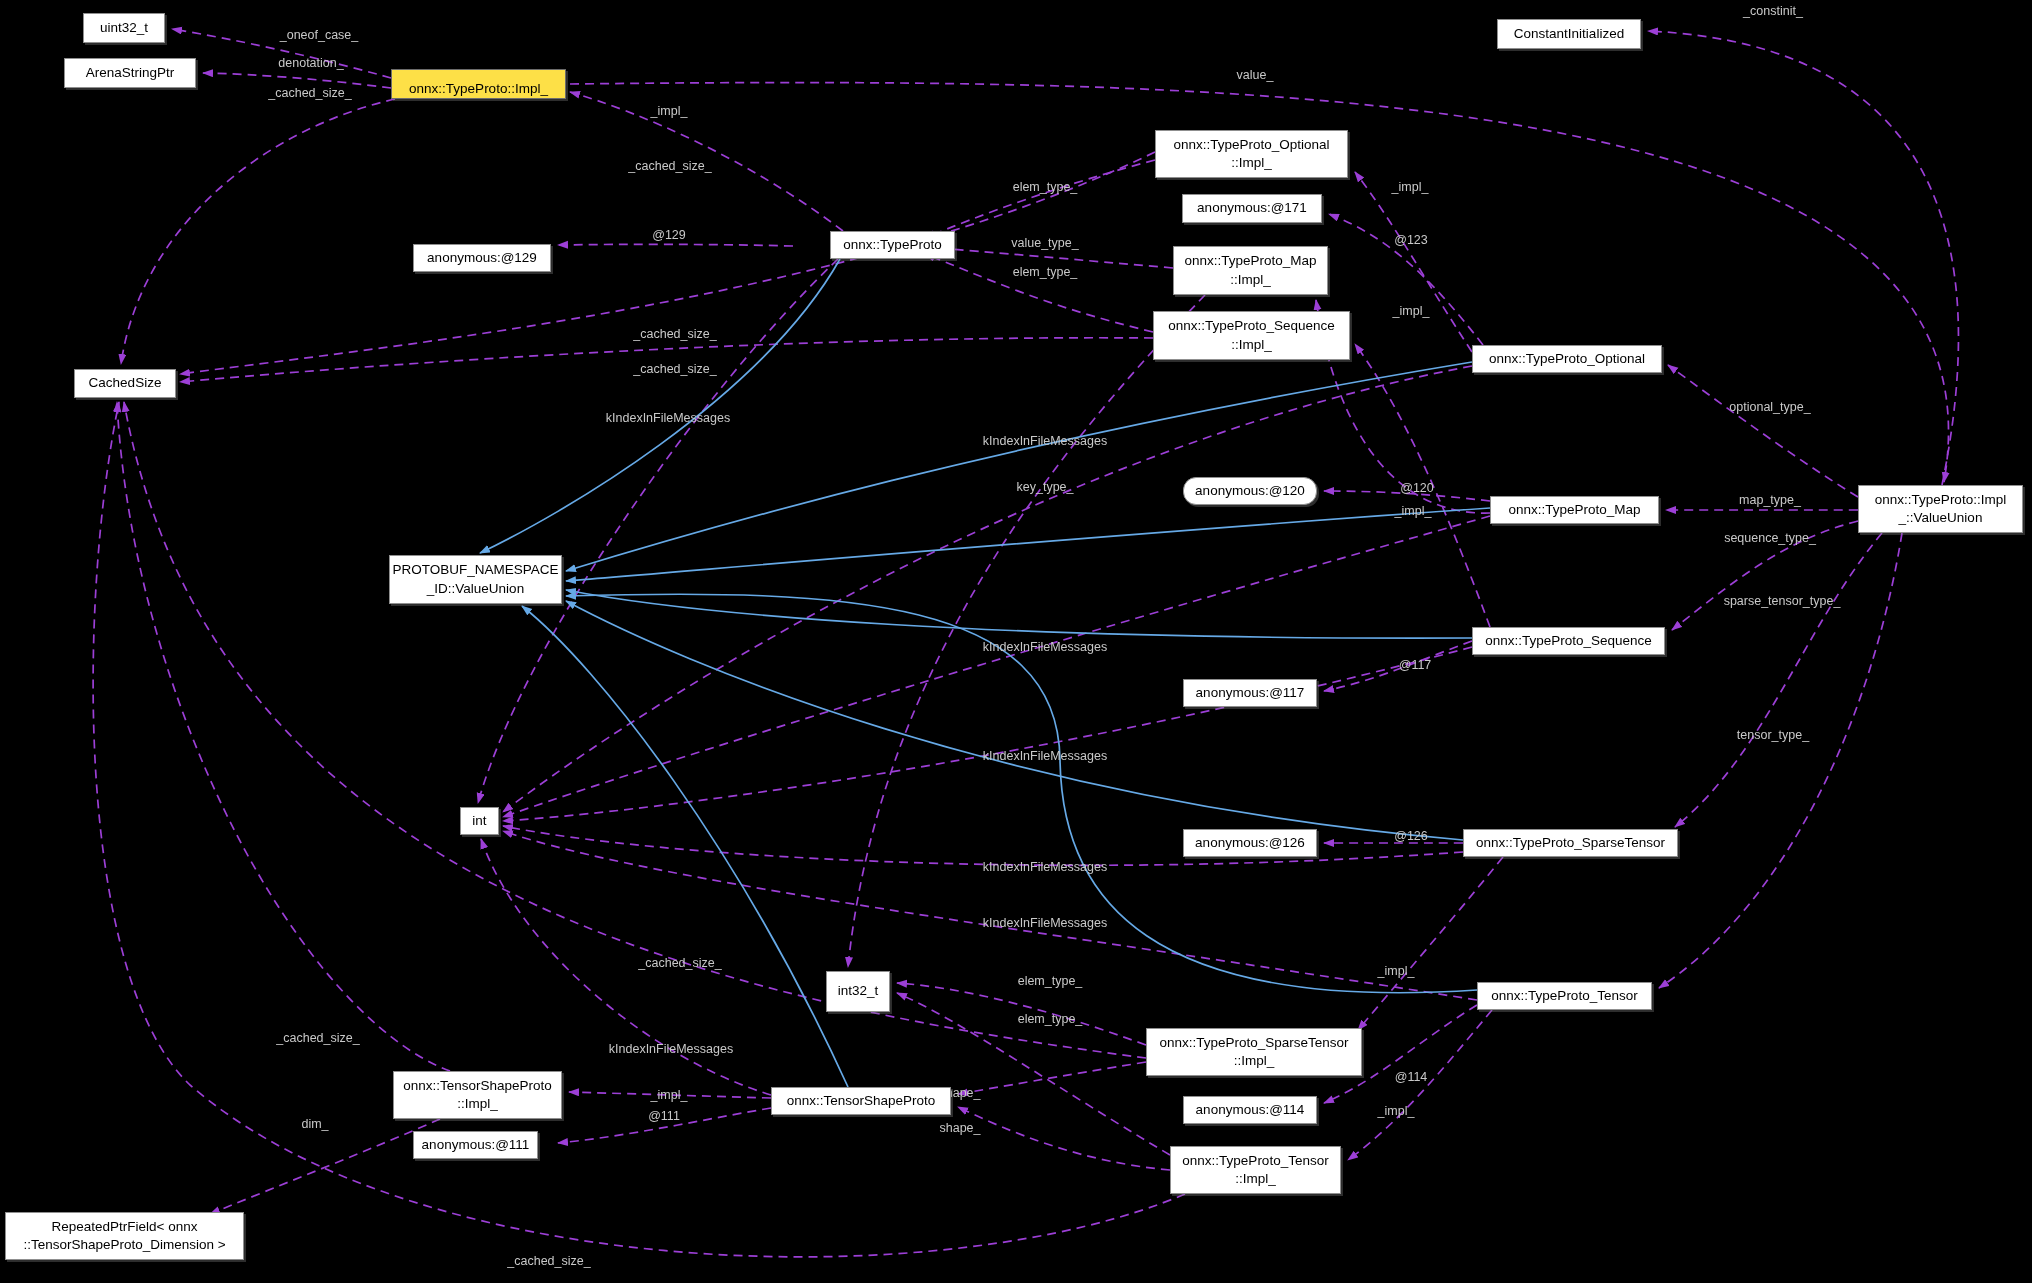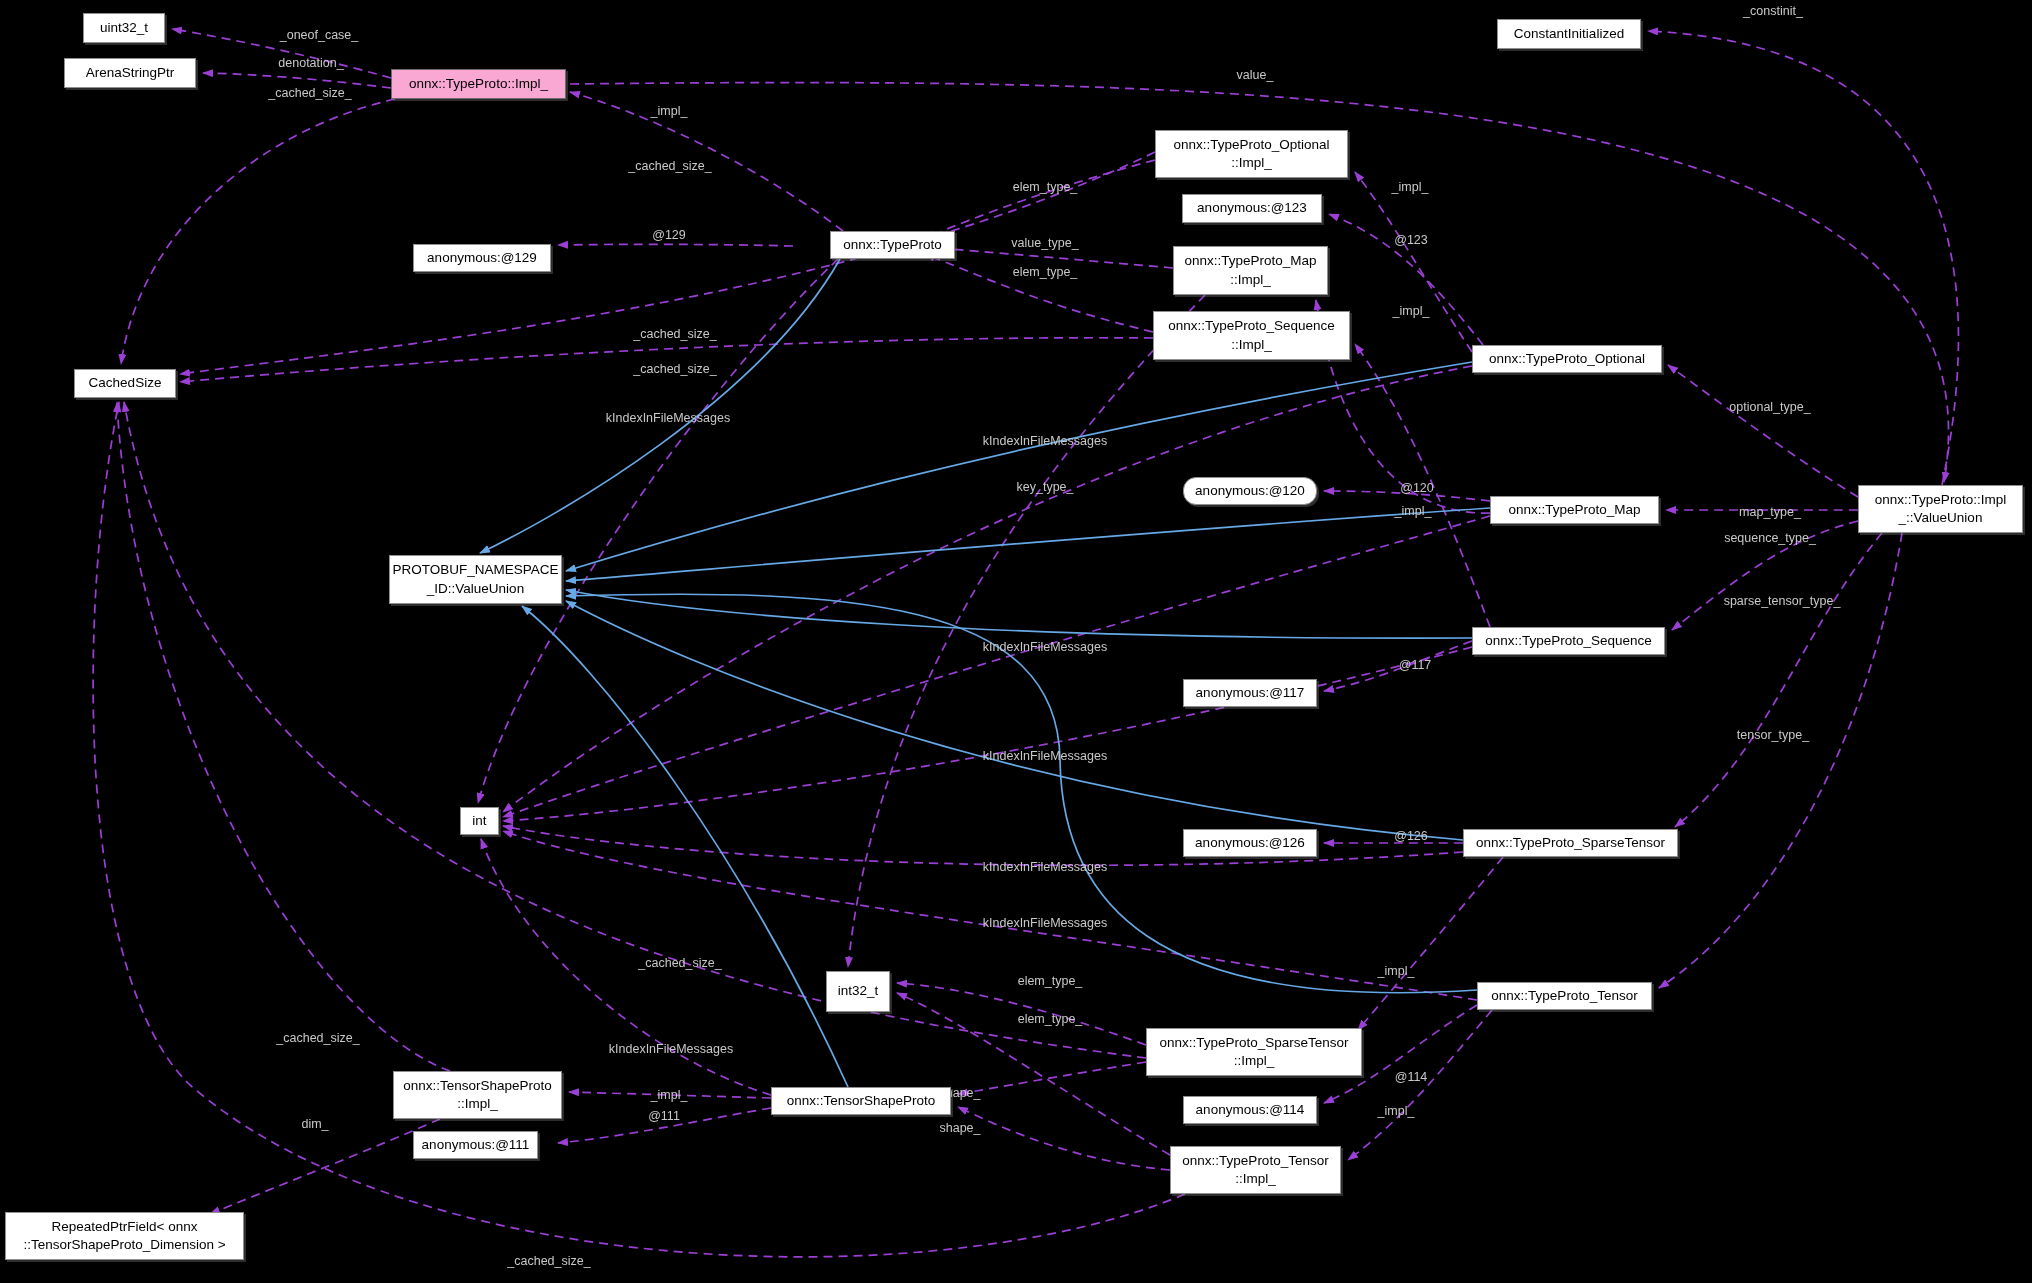--- a/index.html
+++ b/index.html
@@ -6,21 +6,21 @@
   #canvas{position:relative;width:2032px;height:1283px;background:#000;overflow:hidden;
           font-family:"Liberation Sans",sans-serif;}
   #edges{position:absolute;left:0;top:0;width:2032px;height:1283px;}
   path.edge{fill:none;stroke-width:1.7;}
   path.dashed{stroke:#9c3fd6;stroke-dasharray:9 6;}
   path.solid{stroke:#66a9e6;}
   .node{position:absolute;display:flex;align-items:center;justify-content:center;
         background:#ffffff;border:1.4px solid #8f8f8f;color:#000;
         font-size:13.5px;line-height:1.35;text-align:center;white-space:pre-line;
         box-shadow:2px 2px 0 rgba(130,130,130,.35);box-sizing:border-box;cursor:pointer;}
-  .node.highlight{background:#f9a8d4;border-color:#6c6c6c;}
+  .node.highlight{background:#fde047;border-color:#6c6c6c;align-items:flex-end;}
   .elabel{position:absolute;transform:translate(-50%,-55%);color:#c9c9c9;
           font-size:12.5px;white-space:nowrap;pointer-events:none;}
 </style>
 </head>
 <body>
 
 <div id="canvas">
   <svg id="edges" xmlns="http://www.w3.org/2000/svg">
     <defs>
       <marker id="ap" markerWidth="12" markerHeight="10" refX="10" refY="4" orient="auto" markerUnits="userSpaceOnUse">
@@ -101,21 +101,21 @@
       <div class="elabel" style="left: 1411px; top: 312px;">_impl_</div>
       <div class="elabel" style="left: 669px; top: 236px;">@129</div>
       <div class="elabel" style="left: 675px; top: 335px;">_cached_size_</div>
       <div class="elabel" style="left: 675px; top: 370px;">_cached_size_</div>
       <div class="elabel" style="left: 668px; top: 419px;">kIndexInFileMessages</div>
       <div class="elabel" style="left: 1045px; top: 442px;">kIndexInFileMessages</div>
       <div class="elabel" style="left: 1045px; top: 488px;">key_type_</div>
       <div class="elabel" style="left: 1417px; top: 489px;">@120</div>
       <div class="elabel" style="left: 1413px; top: 512px;">_impl_</div>
       <div class="elabel" style="left: 1770px; top: 408px;">optional_type_</div>
-      <div class="elabel" style="left: 1770px; top: 513px; text-align: center;">map_type_</div>
+      <div class="elabel" style="left: 1770px; top: 501px; text-align: center;">map_type_</div>
       <div class="elabel" style="left: 1770px; top: 539px;">sequence_type_</div>
       <div class="elabel" style="left: 1782px; top: 602px;">sparse_tensor_type_</div>
       <div class="elabel" style="left: 1415px; top: 666px;">@117</div>
       <div class="elabel" style="left: 1045px; top: 648px;">kIndexInFileMessages</div>
       <div class="elabel" style="left: 1045px; top: 757px;">kIndexInFileMessages</div>
       <div class="elabel" style="left: 1773px; top: 736px;">tensor_type_</div>
       <div class="elabel" style="left: 1411px; top: 837px;">@126</div>
       <div class="elabel" style="left: 1045px; top: 868px;">kIndexInFileMessages</div>
       <div class="elabel" style="left: 1045px; top: 924px;">kIndexInFileMessages</div>
       <div class="elabel" style="left: 680px; top: 964px;">_cached_size_</div>
@@ -133,21 +133,21 @@
       <div class="elabel" style="left: 315px; top: 1125px;">dim_</div>
       <div class="elabel" style="left: 549px; top: 1262px;">_cached_size_</div>
     </div>
   <div id="nodes">
       <div class="node" style="left: 83px; top: 13px; width: 82px; height: 30px;"><span>uint32_t</span></div>
       <div class="node" style="left: 64px; top: 58px; width: 132px; height: 30px;"><span>ArenaStringPtr</span></div>
       <div class="node highlight" style="left: 391px; top: 69px; width: 175px; height: 30px;"><span>onnx::TypeProto::Impl_</span></div>
       <div class="node" style="left: 1497px; top: 19px; width: 144px; height: 30px;"><span>ConstantInitialized</span></div>
       <div class="node" style="left: 1155px; top: 130px; width: 193px; height: 48px;"><span>onnx::TypeProto_Optional
 ::Impl_</span></div>
-      <div class="node" style="left: 1182px; top: 194px; width: 140px; height: 29px;"><span>anonymous:@123</span></div>
+      <div class="node" style="left: 1182px; top: 194px; width: 140px; height: 29px;"><span>anonymous:@171</span></div>
       <div class="node" style="left: 1173px; top: 246px; width: 155px; height: 49px;"><span>onnx::TypeProto_Map
 ::Impl_</span></div>
       <div class="node" style="left: 1153px; top: 311px; width: 197px; height: 49px;"><span>onnx::TypeProto_Sequence
 ::Impl_</span></div>
       <div class="node" style="left: 413px; top: 244px; width: 138px; height: 28px;"><span>anonymous:@129</span></div>
       <div class="node" style="left: 830px; top: 231px; width: 125px; height: 28px;"><span>onnx::TypeProto</span></div>
       <div class="node" style="left: 74px; top: 369px; width: 102px; height: 29px;"><span>CachedSize</span></div>
       <div class="node" style="left: 1472px; top: 345px; width: 190px; height: 28px;"><span>onnx::TypeProto_Optional</span></div>
       <div class="node" style="left: 1858px; top: 485px; width: 165px; height: 48px;"><span>onnx::TypeProto::Impl
 _::ValueUnion</span></div>

